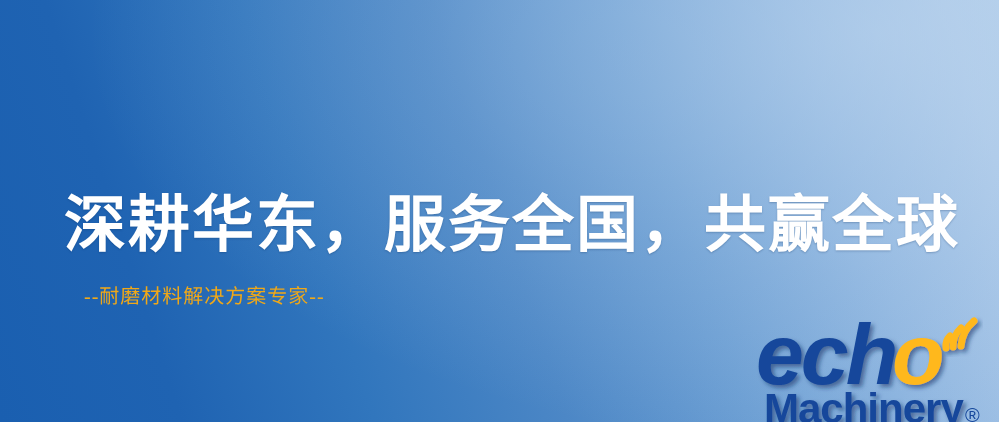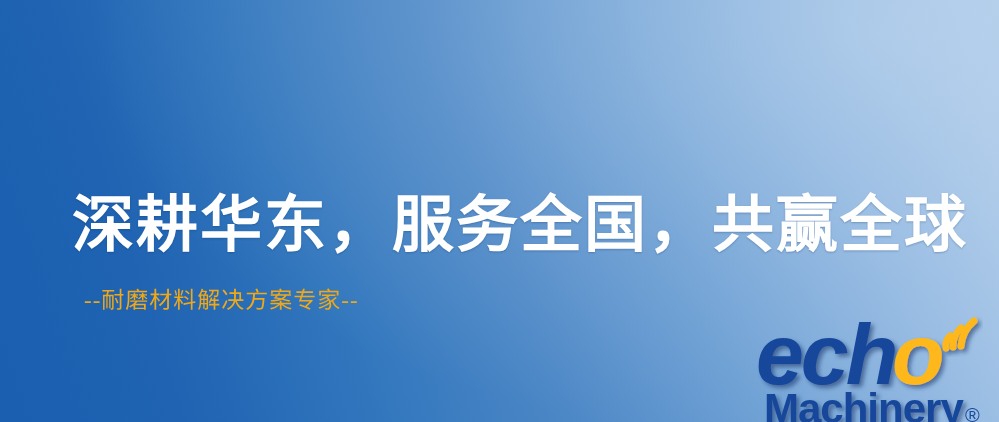--- a/index.html
+++ b/index.html
@@ -35,38 +35,38 @@
     inset: 0;
     background: radial-gradient(120% 150% at 88% 8%,
                 rgba(190, 214, 238, 0.55) 0%,
                 rgba(190, 214, 238, 0.18) 38%,
                 rgba(190, 214, 238, 0.0) 66%);
     pointer-events: none;
   }
 
   .headline {
     position: absolute;
-    left: 72px;
+    left: 64px;
     top: 152px;
     font-family: "Liberation Serif", "DejaVu Serif", serif;
     font-size: 62px;
     line-height: 1.0;
     letter-spacing: 2px;
     color: #ffffff;
     white-space: nowrap;
     z-index: 3;
     text-shadow: 0 1px 2px rgba(10, 45, 95, 0.28);
   }
 
   .subtitle {
     position: absolute;
     left: 84px;
     top: 266px;
     font-family: "Liberation Serif", "DejaVu Serif", serif;
-    font-size: 23px;
+    font-size: 20px;
     line-height: 1.0;
     letter-spacing: 1px;
     color: #f0a818;
     white-space: nowrap;
     z-index: 3;
   }
 
   
   .logo {
     position: absolute;

